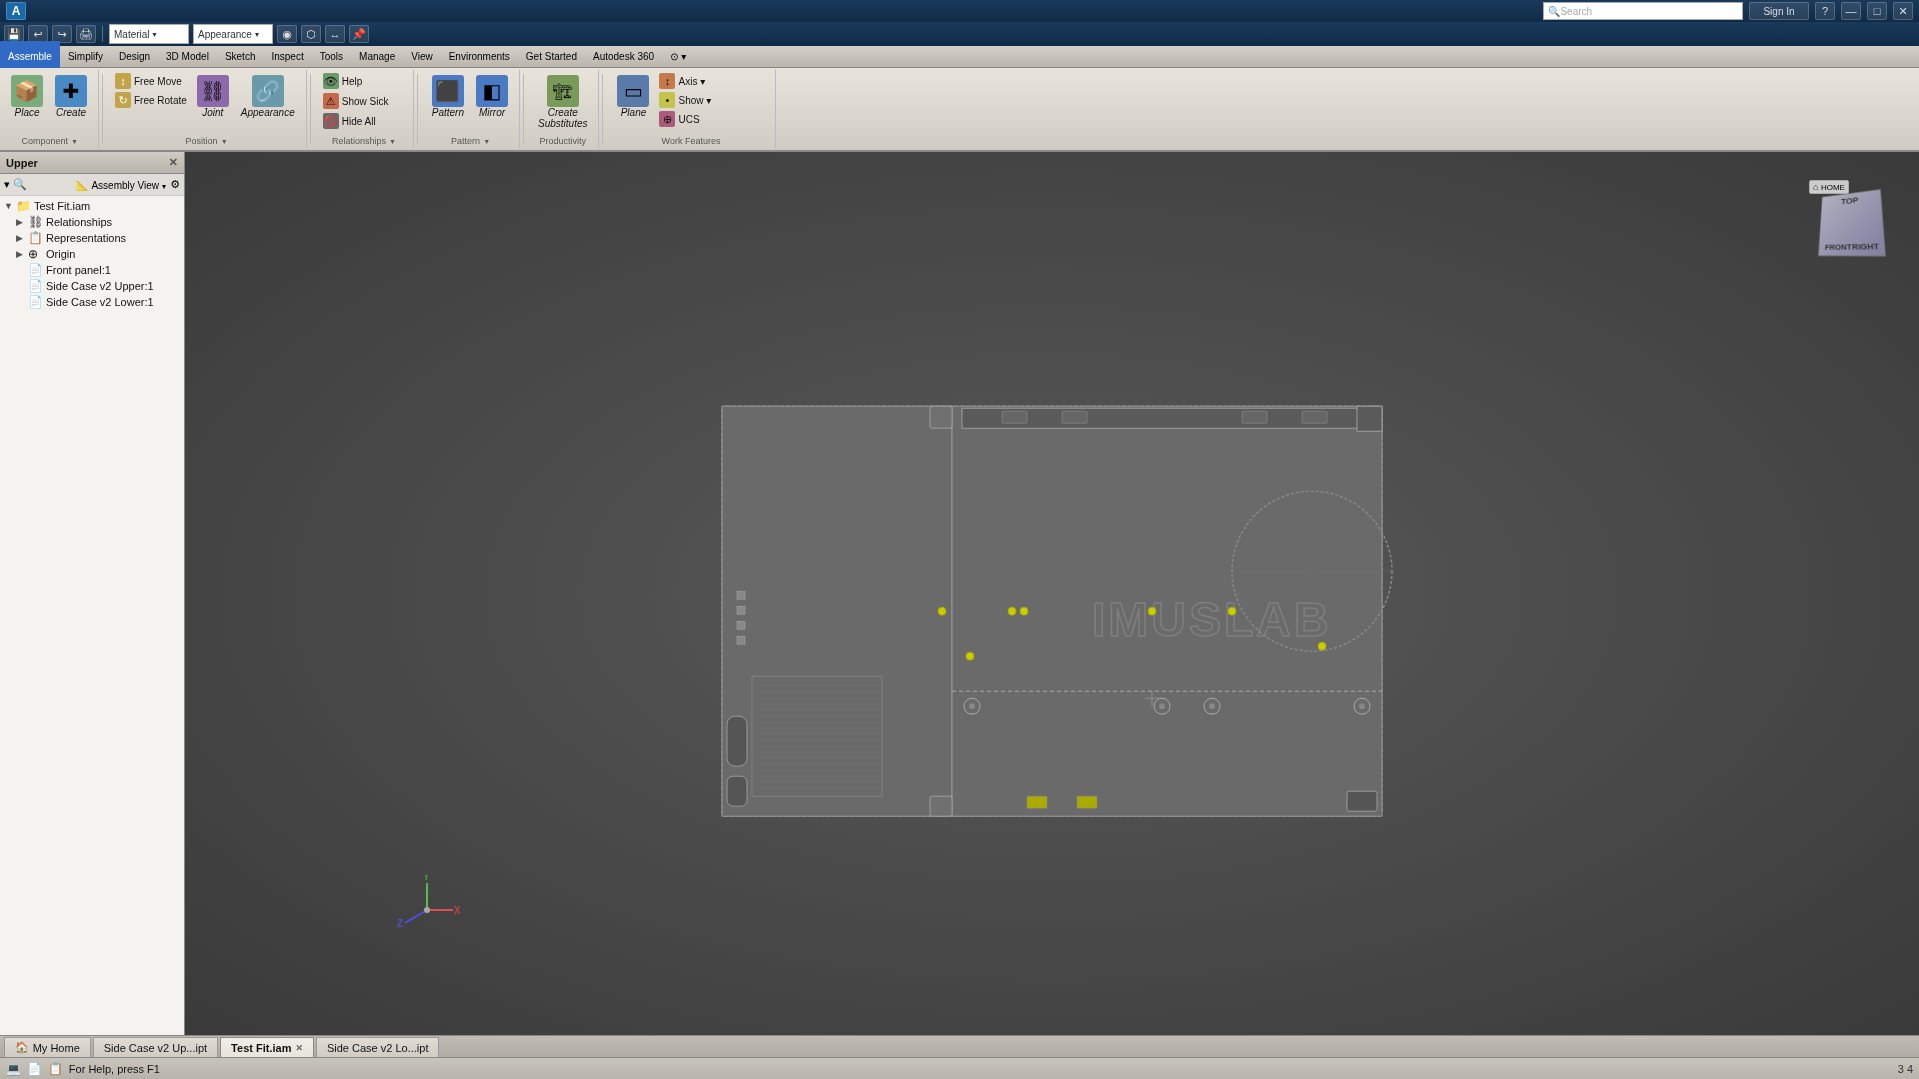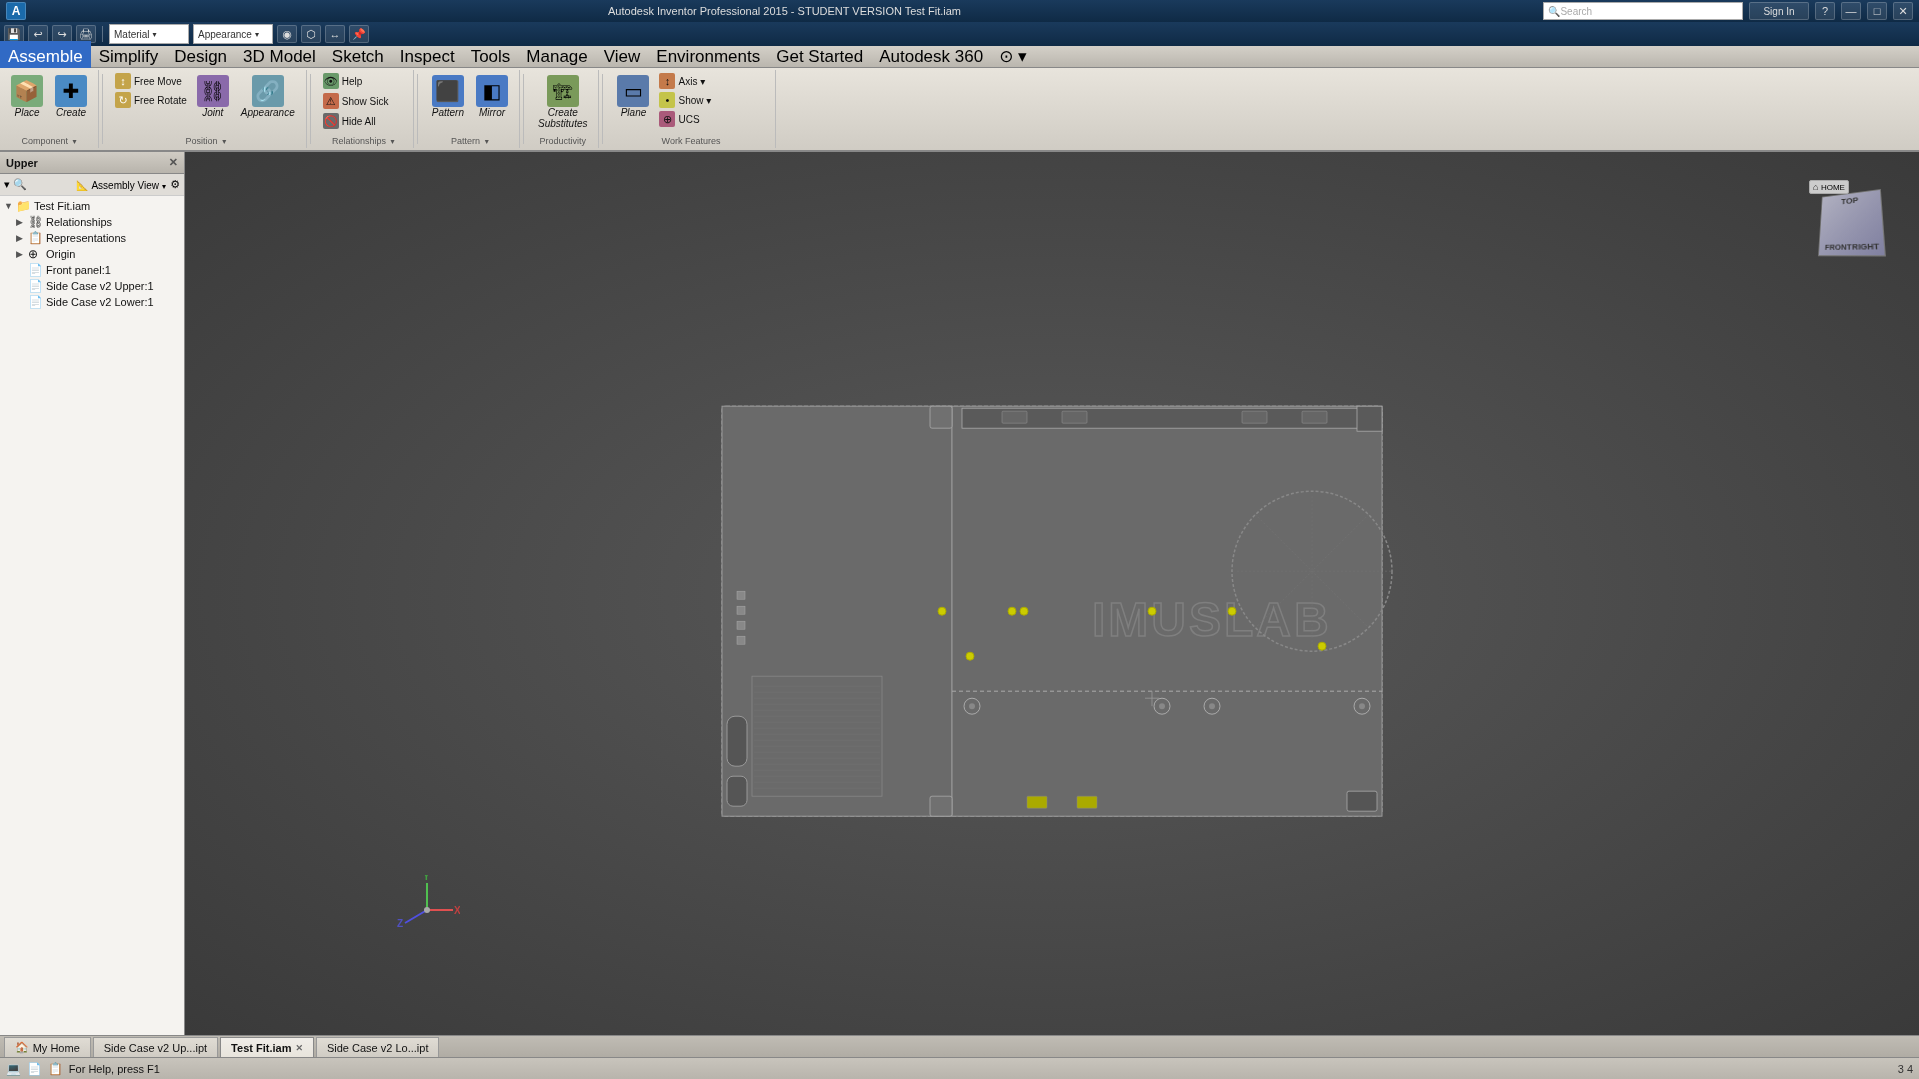--- a/index.html
+++ b/index.html
@@ -26,21 +26,21 @@
       height: 22px;
       background: linear-gradient(to bottom, #d4d0c8, #bab6ae);
       display: flex;
       align-items: center;
       border-bottom: 1px solid #888;
     }
     .menu-item {
       padding: 16px 8px;
       color: #000;
       cursor: pointer;
-      font-size: 17px;
+      font-size: 10px;
       height: 100%;
       display: flex;
       align-items: center;
     }
     .menu-item:hover, .menu-item.active { background: #316ac5; color: #fff; }
 
     
     #ribbon {
       background: linear-gradient(to bottom, #e8e4dc, #d0ccC4);
       border-bottom: 2px solid #888;
@@ -327,21 +327,20 @@
   </style>
 </head>
 <body>
 
 <div id="app-wrapper">
 
   <div id="titlebar">
     <div id="titlebar-left">
       <div class="qa-btn" style="background:#1a6aaa;color:#fff;font-weight:bold;font-size:12px;">A</div>
     </div>
-    <div id="titlebar-center">Autodesk Inventor Professional 2015 - STUDENT VERSION    Test Fit.iam</div>
     <div id="titlebar-right">
       <div id="searchbar">
         <span style="font-size:10px;">🔍</span>
         <span style="color:#aaa;font-size:10px;">Search</span>
       </div>
       <div class="qa-btn" style="min-width:60px;font-size:10px;">Sign In</div>
       <div class="qa-btn">?</div>
       <div class="qa-btn">—</div>
       <div class="qa-btn">□</div>
       <div class="qa-btn close-btn">✕</div>

